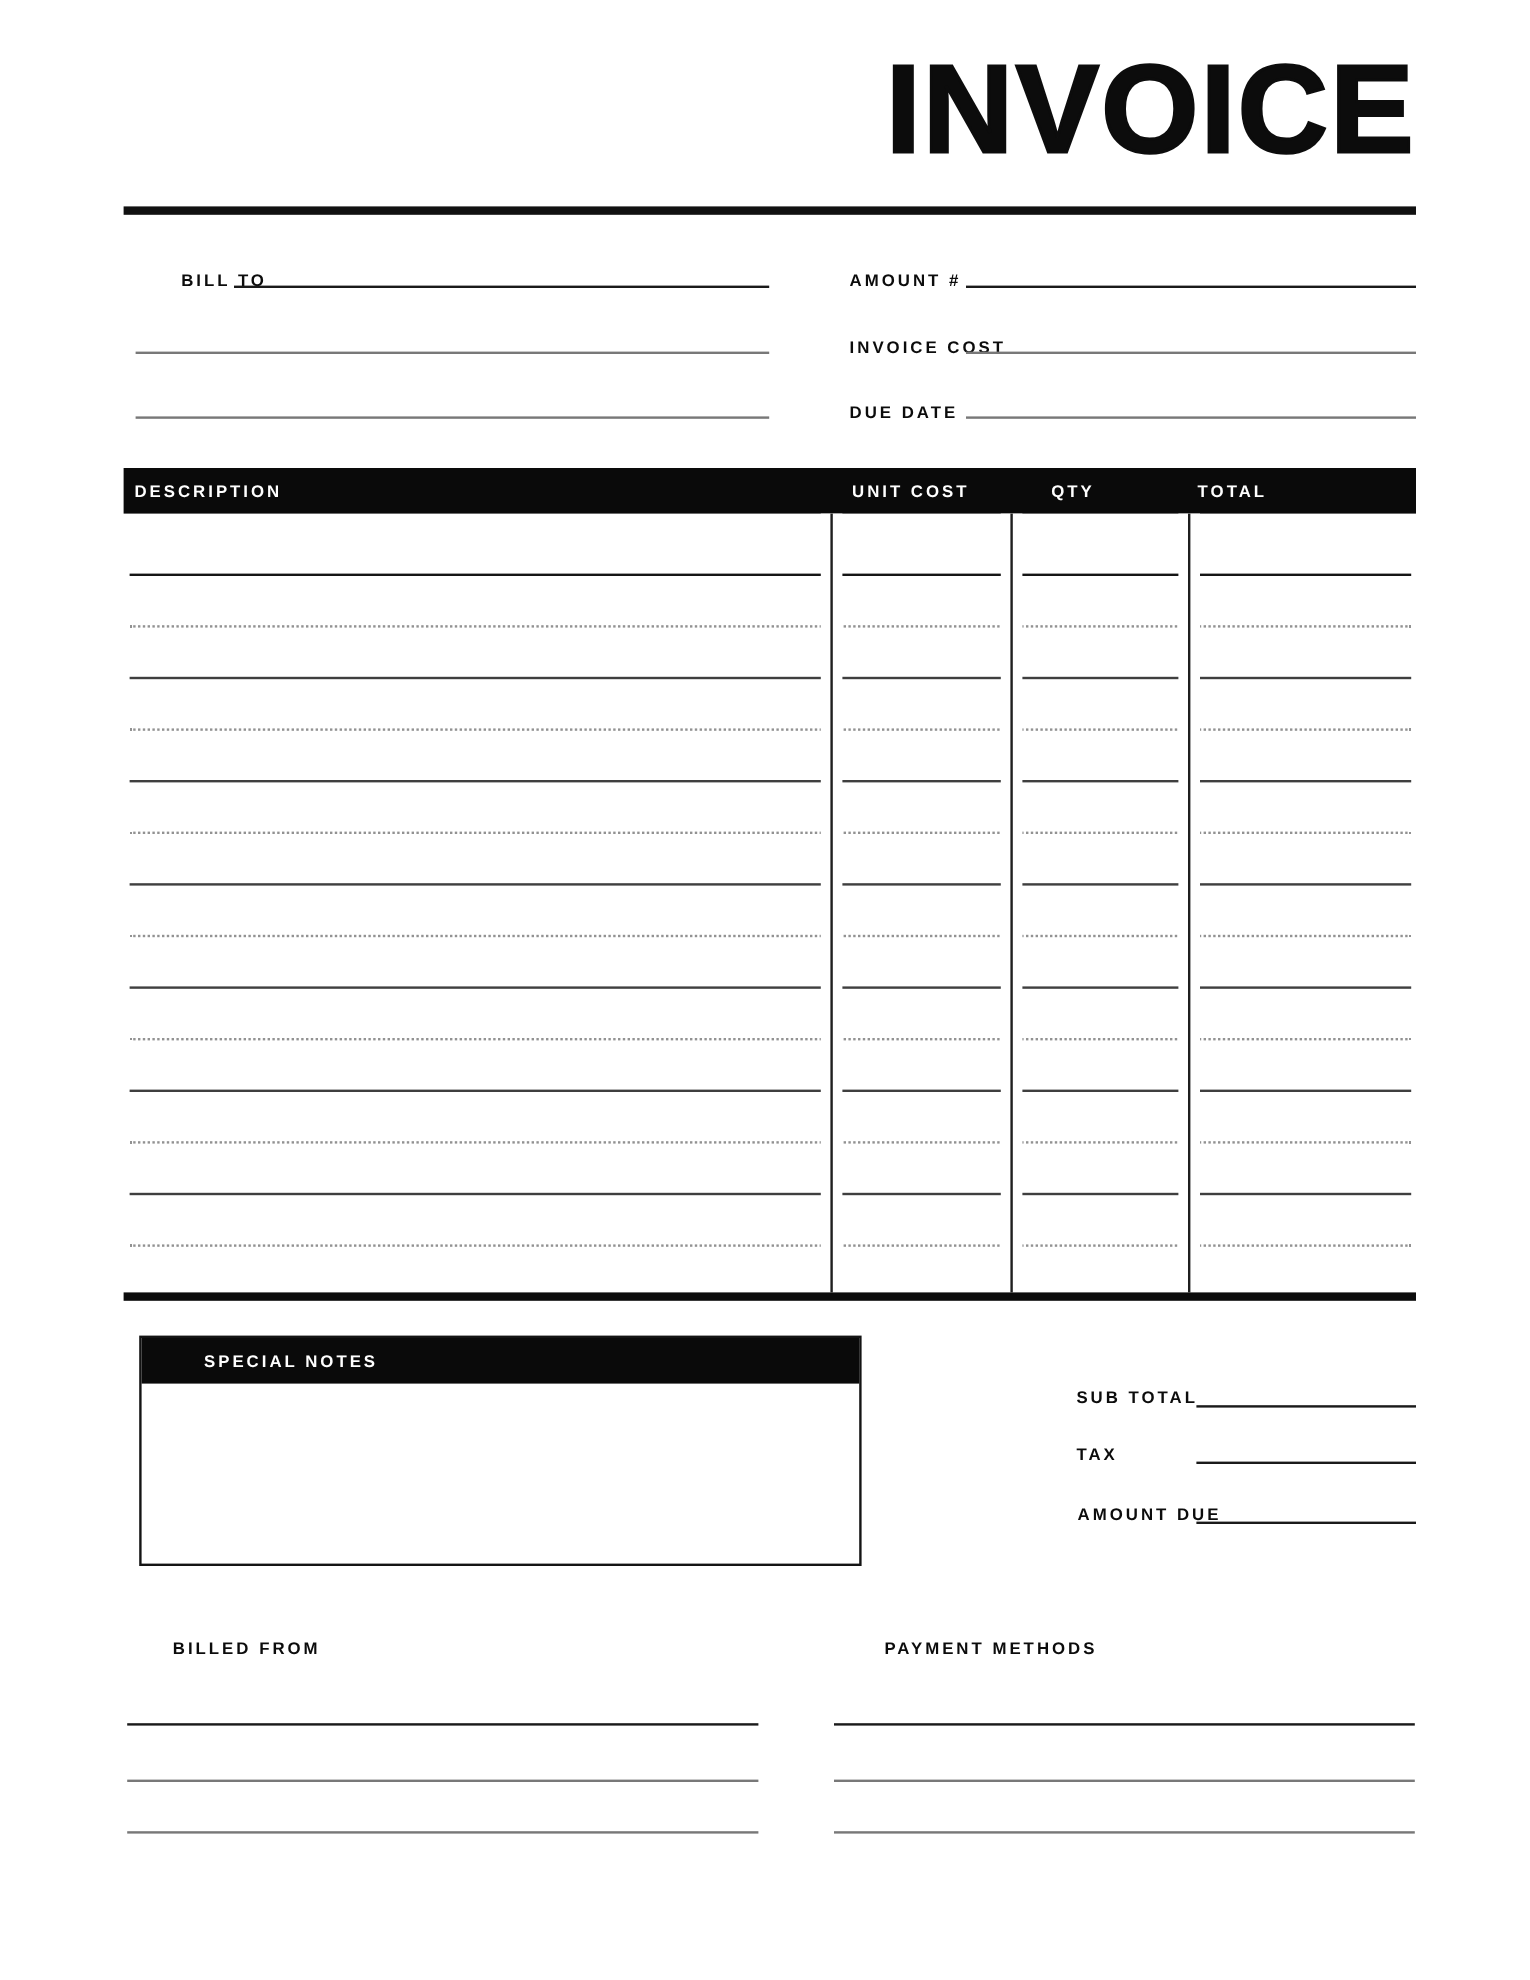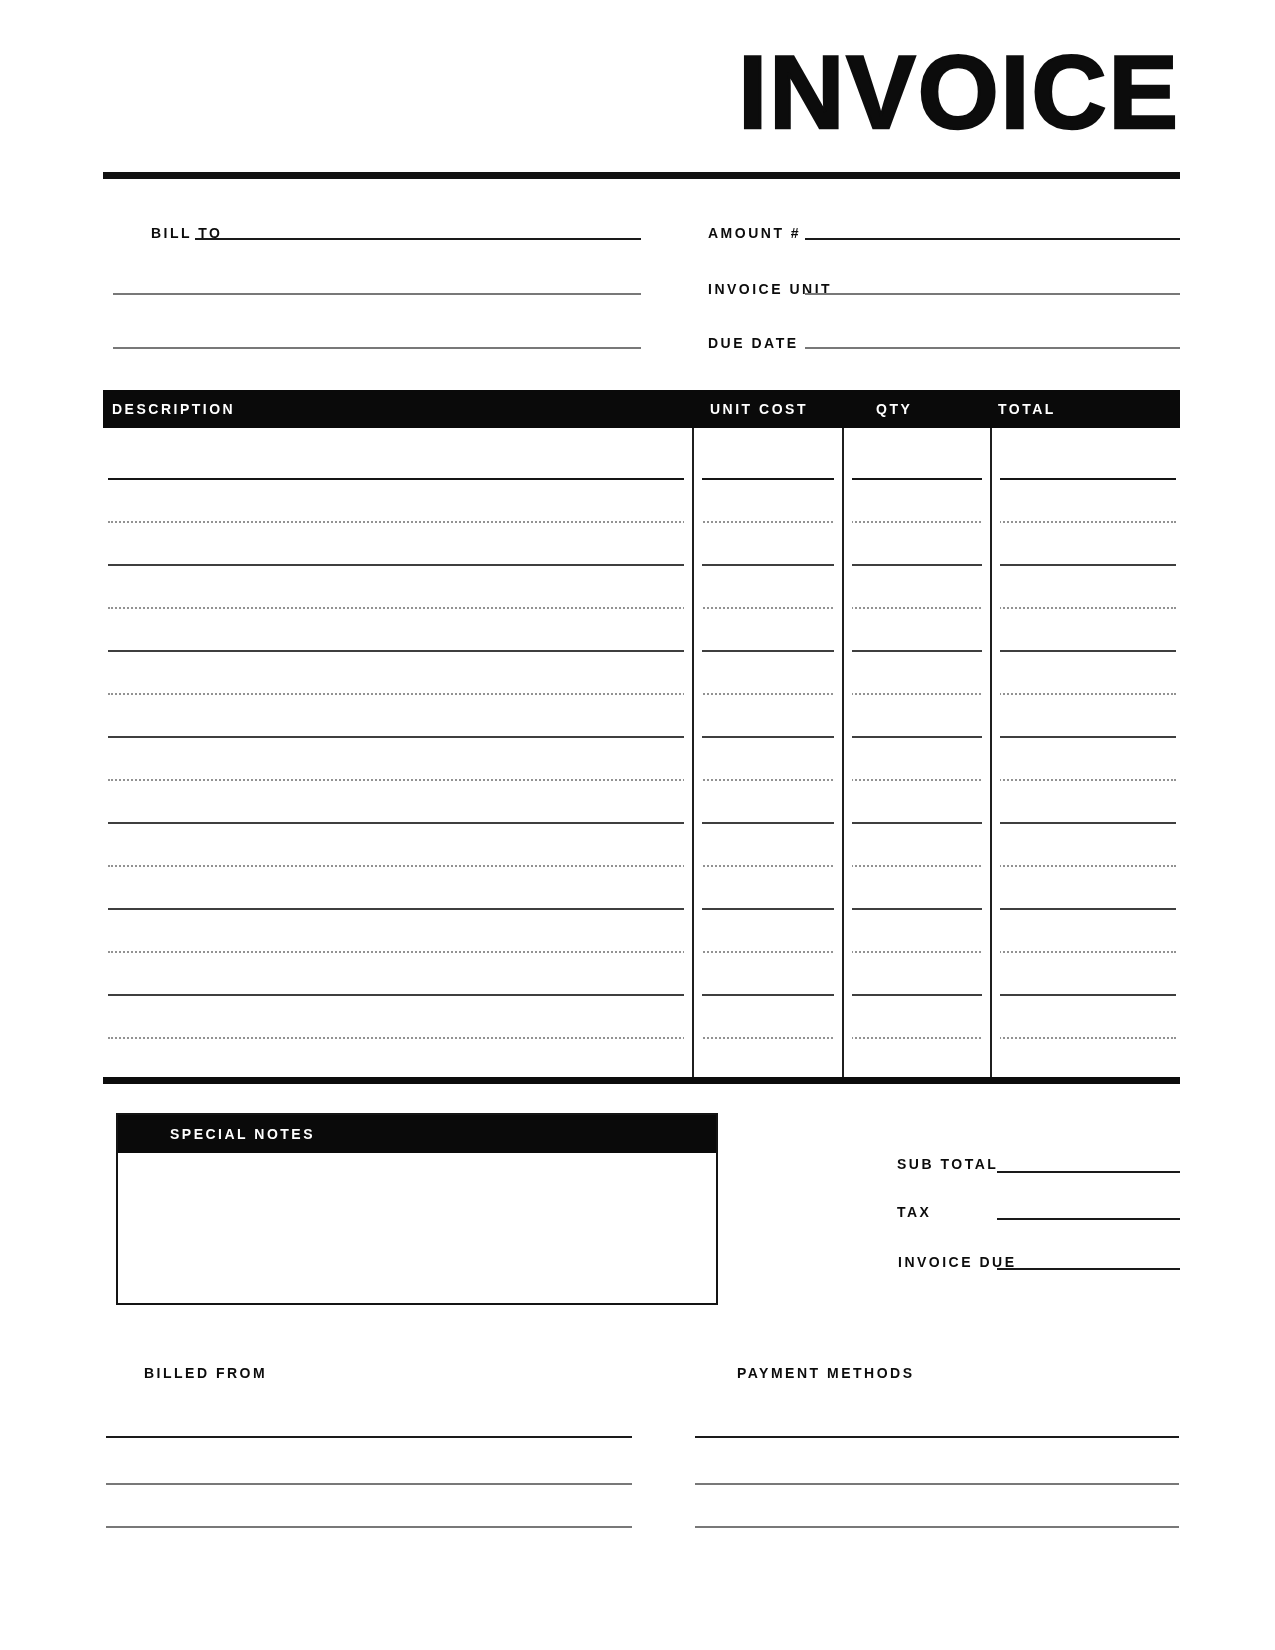--- a/index.html
+++ b/index.html
@@ -63,21 +63,21 @@
   <h1 class="title">INVOICE</h1>
   <div class="rule top-rule"></div>
 
   <span class="lbl" style="left:111px; top:224px;">BILL TO</span>
   <div class="fline" style="left:195px; top:238px; width:446px;"></div>
   <div class="fline gray" style="left:113px; top:293px; width:528px;"></div>
   <div class="fline gray" style="left:113px; top:347px; width:528px;"></div>
 
   <span class="lbl" style="left:668px; top:224px;">AMOUNT #</span>
   <div class="fline" style="left:805px; top:238px; width:375px;"></div>
-  <span class="lbl" style="left:668px; top:280px;">INVOICE UNIT</span>
+  <span class="lbl" style="left:668px; top:280px;">INVOICE COST</span>
   <div class="fline gray" style="left:805px; top:293px; width:375px;"></div>
   <span class="lbl" style="left:668px; top:334px;">DUE DATE</span>
   <div class="fline gray" style="left:805px; top:347px; width:375px;"></div>
 
   <div class="thead">
     <span class="th" style="left:9px;">DESCRIPTION</span>
     <span class="th" style="left:607px;">UNIT COST</span>
     <span class="th" style="left:773px;">QTY</span>
     <span class="th" style="left:895px;">TOTAL</span>
   </div>
@@ -111,21 +111,21 @@
   <div class="notes">
     <div class="notes-head">
       <span class="lbl white">SPECIAL NOTES</span>
     </div>
   </div>
 
   <span class="lbl" style="left:857px; top:1155px;">SUB TOTAL</span>
   <div class="fline" style="left:997px; top:1171px; width:183px;"></div>
   <span class="lbl" style="left:857px; top:1203px;">TAX</span>
   <div class="fline" style="left:997px; top:1218px; width:183px;"></div>
-  <span class="lbl" style="left:858px; top:1253px;">INVOICE DUE</span>
+  <span class="lbl" style="left:858px; top:1253px;">AMOUNT DUE</span>
   <div class="fline" style="left:997px; top:1268px; width:183px;"></div>
 
   <span class="lbl" style="left:104px; top:1364px;">BILLED FROM</span>
   <span class="lbl" style="left:697px; top:1364px;">PAYMENT METHODS</span>
 
   <div class="fline" style="left:106px; top:1436px; width:526px;"></div>
   <div class="fline gray" style="left:106px; top:1483px; width:526px;"></div>
   <div class="fline gray" style="left:106px; top:1526px; width:526px;"></div>
 
   <div class="fline" style="left:695px; top:1436px; width:484px;"></div>

